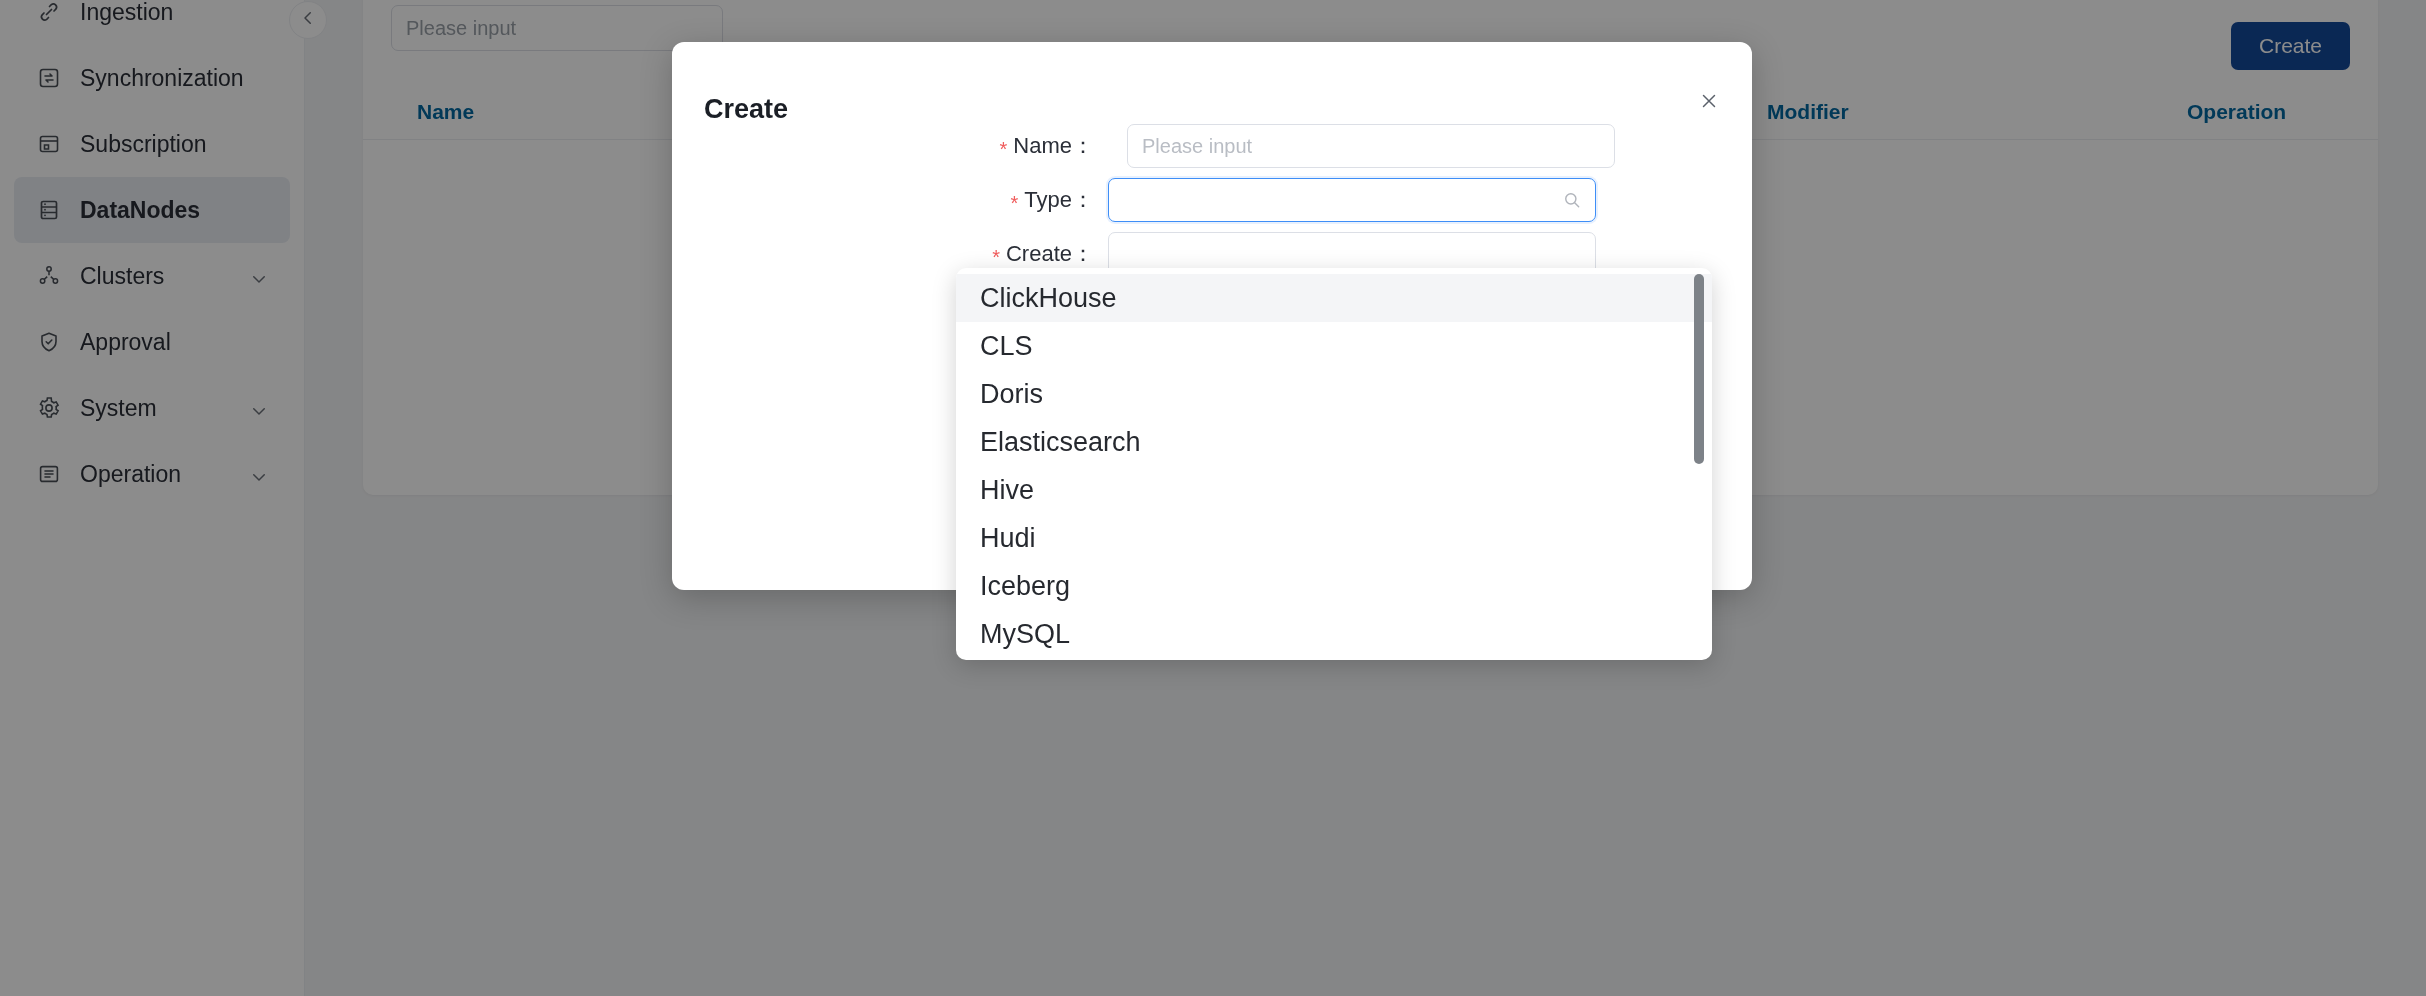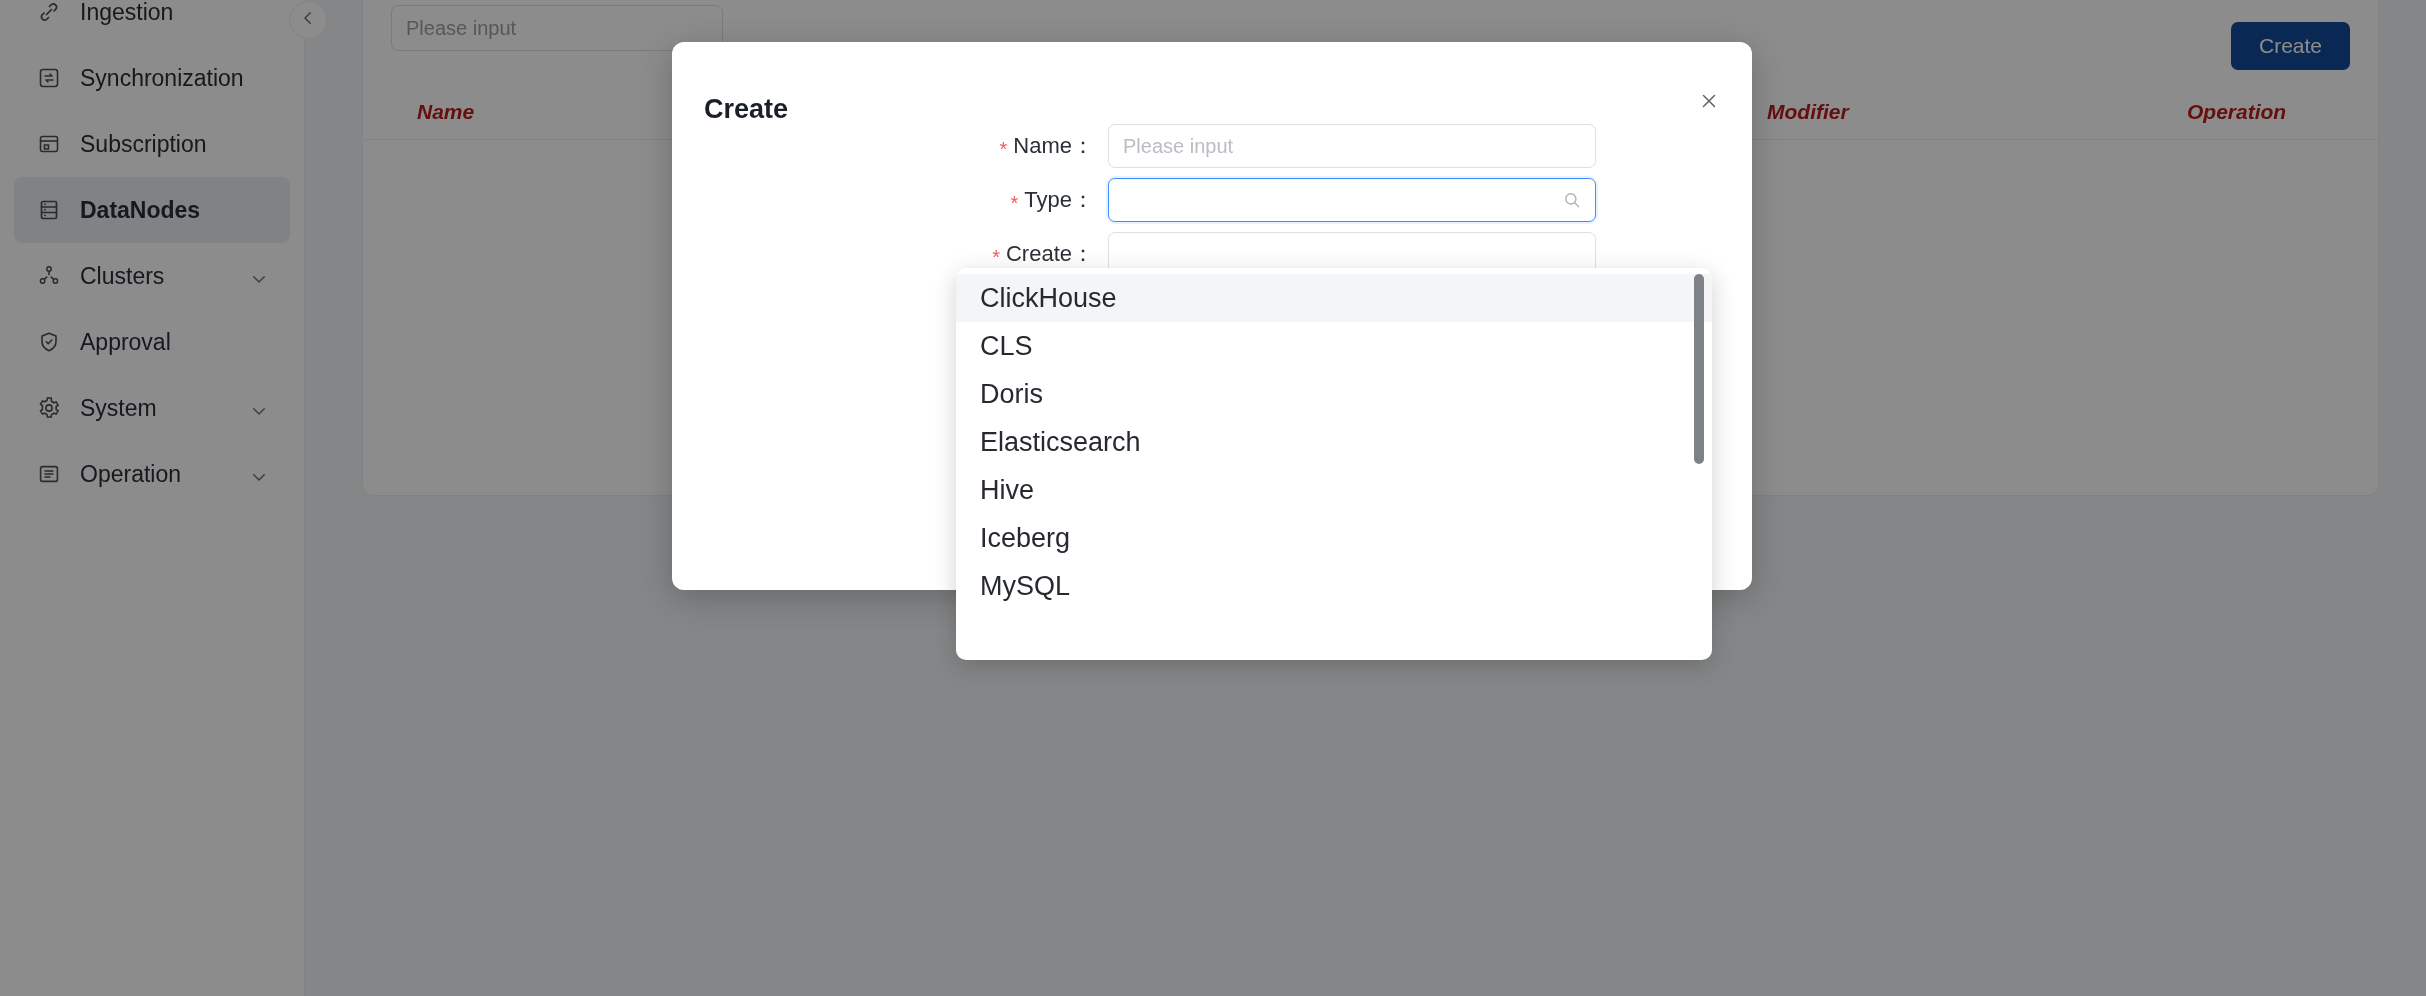--- a/index.html
+++ b/index.html
@@ -140,23 +140,22 @@
     display: flex;
     align-items: center;
     height: 56px;
     padding: 0 28px;
     border-bottom: 1px solid #ebedf0;
     background: #ffffff;
   }
   .th {
     font-size: 21px;
     font-weight: 600;
-    color: #b91c1c;
+    color: #0369a1;
     padding-left: 26px;
-    font-style: italic;
   }
   .th.c0 { flex: 0 0 460px; }
   .th.c1 { flex: 0 0 430px; }
   .th.c2 { flex: 0 0 460px; }
   .th.c3 { flex: 0 0 420px; }
   .th.c4 { flex: 1 1 auto; }
   #table-body { height: 300px; }
 
   
   #overlay {
@@ -234,21 +233,21 @@
     font-size: 20px;
     color: #2b2f38;
     outline: none;
     background: #fff;
     font-family: inherit;
   }
   .text-input::placeholder { color: #b9bdc4; }
 
   
   #type-row { top: 131px; }
-  #name-row { top: 77px; }
+  #name-row { top: 77px; gap: 19px; }
   #owners-row { top: 185px; }
   #desc-row  { top: 239px; }
 
   #type-select-wrap { position: relative; width: 488px; }
   #type-select-input {
     width: 100%;
     height: 44px;
     border: 1px solid #3e8ef7;
     border-radius: 7px;
     padding: 0 40px 0 14px;
@@ -502,16 +501,17 @@
     </div>
   </div>
 </div>
 
 <div id="type-dropdown">
   <div class="dd-item highlighted">ClickHouse</div>
   <div class="dd-item">CLS</div>
   <div class="dd-item">Doris</div>
   <div class="dd-item">Elasticsearch</div>
   <div class="dd-item">Hive</div>
+  <div class="dd-item">Hudi</div>
   <div class="dd-item">Iceberg</div>
   <div class="dd-item">MySQL</div>
   <div id="dd-scrollbar"></div>
 </div>
 
 </body></html>

